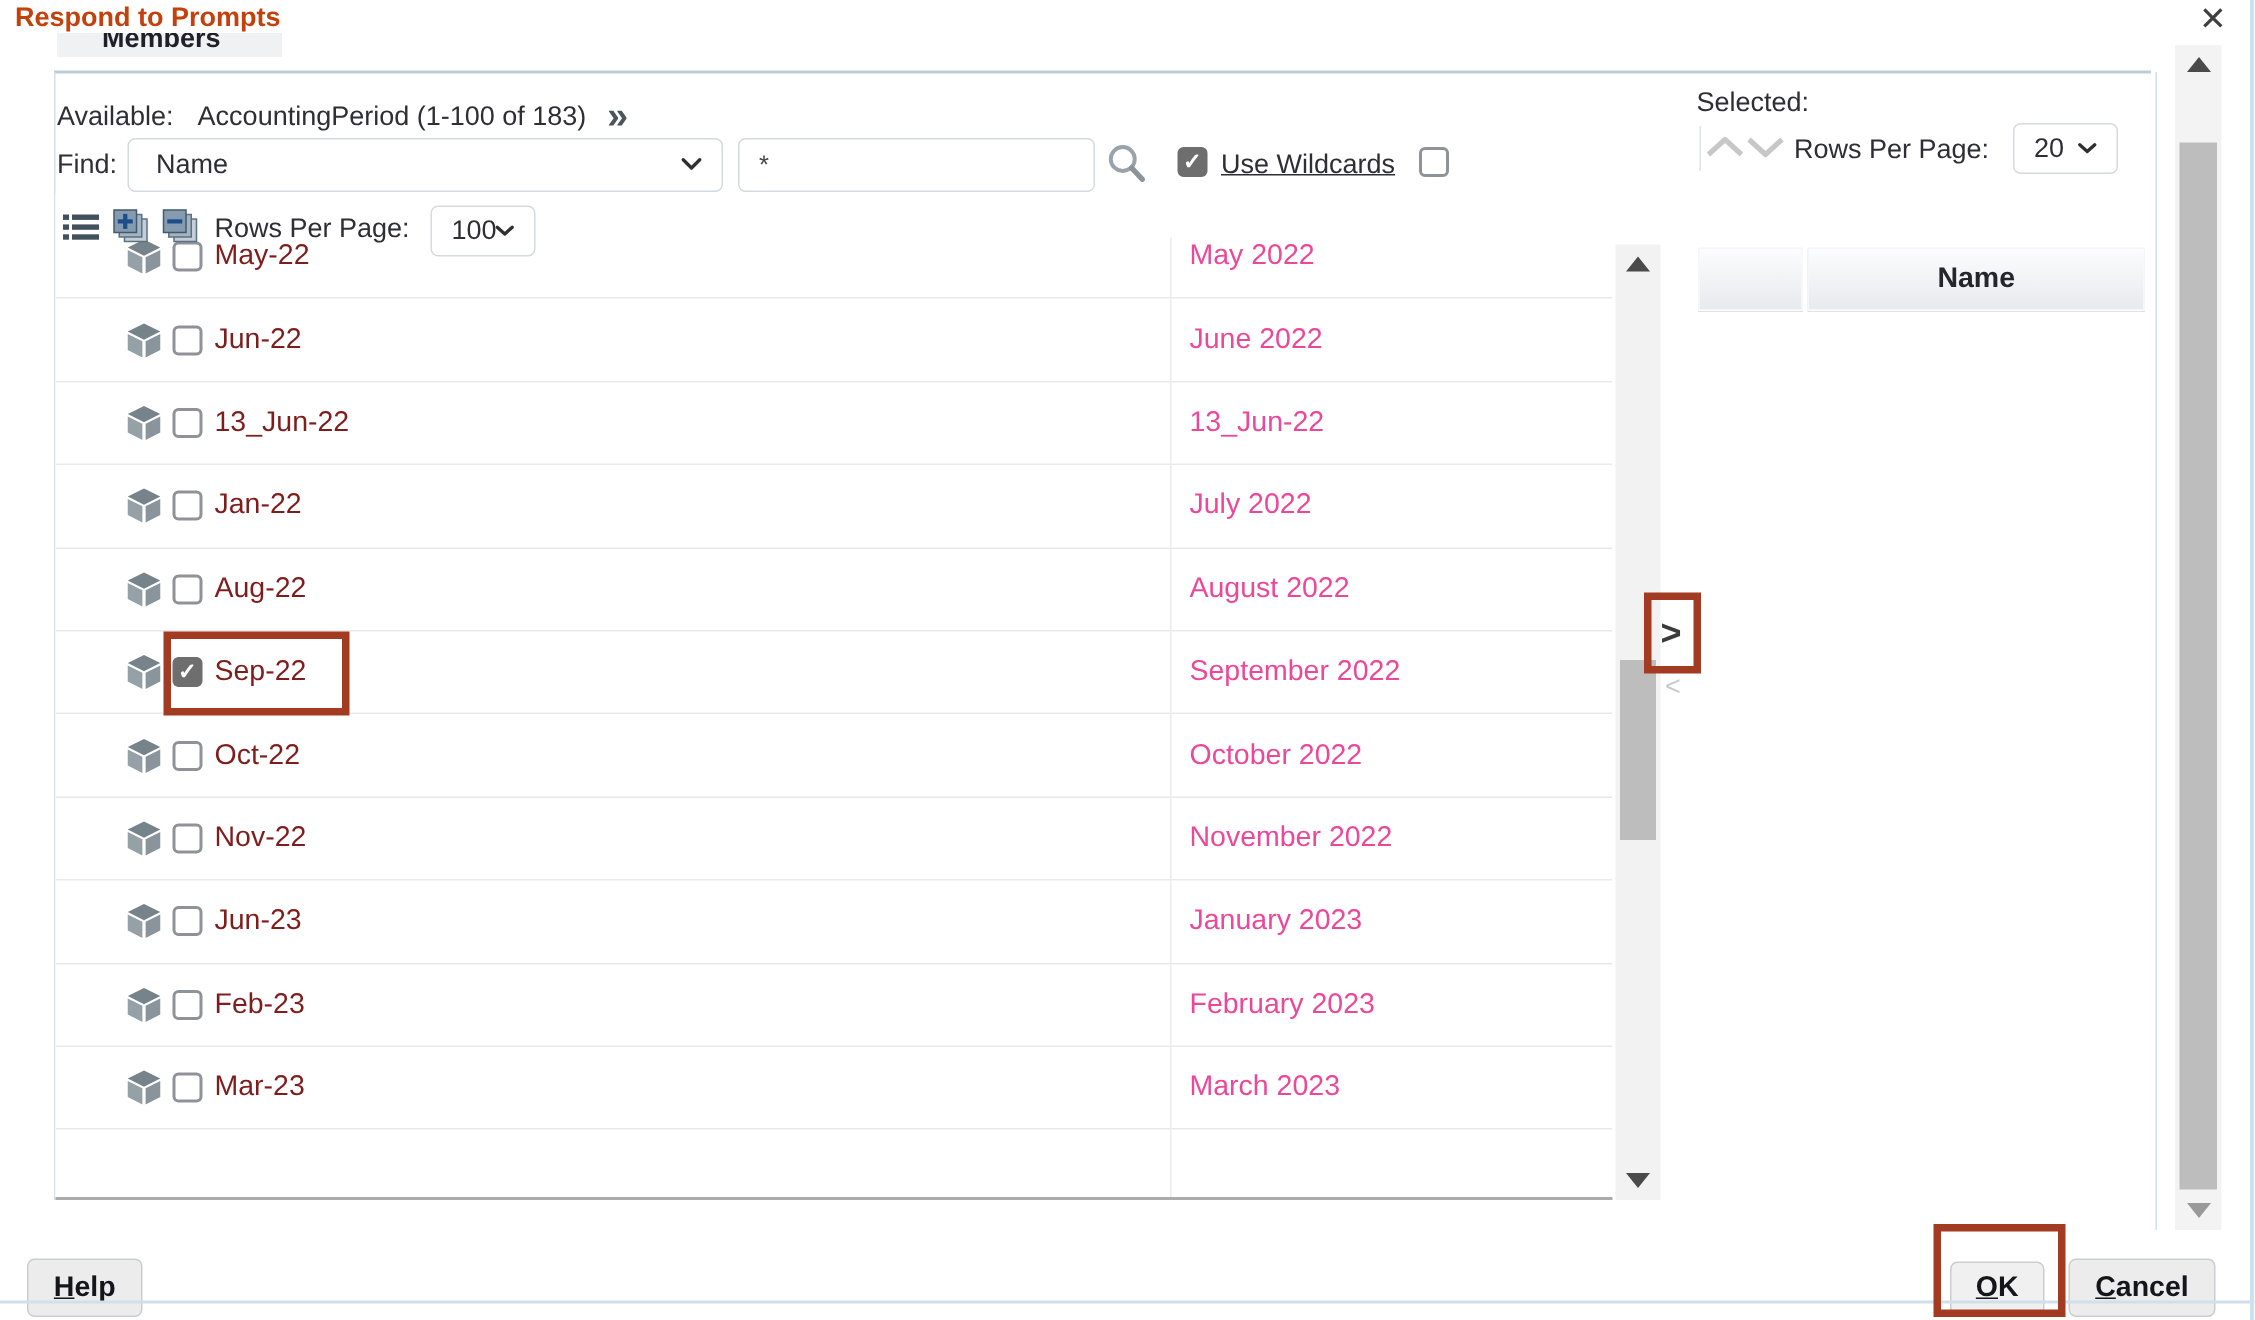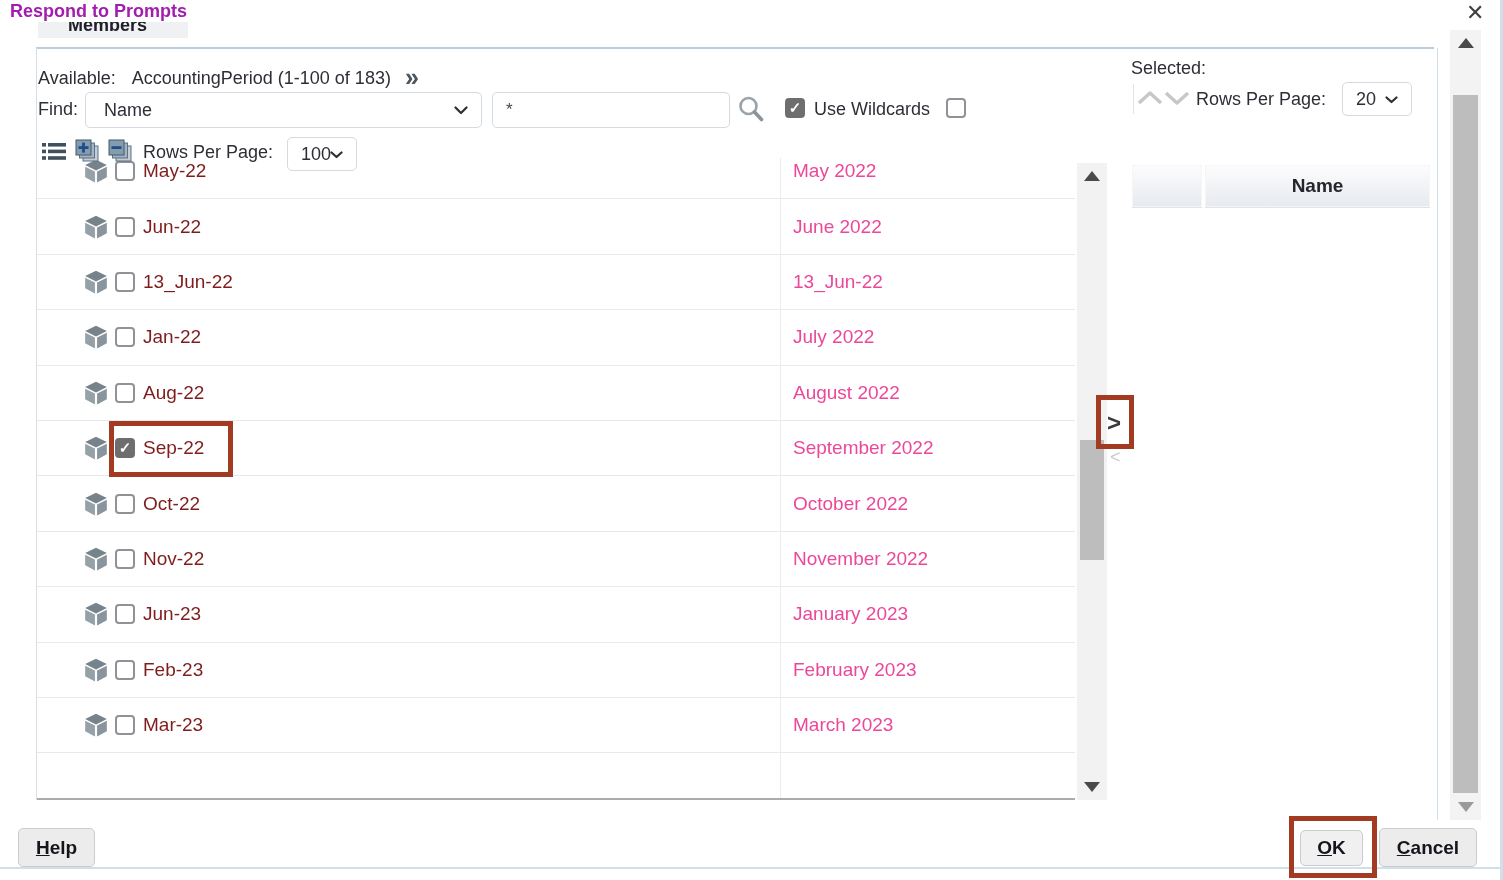--- a/index.html
+++ b/index.html
@@ -2,21 +2,21 @@
 <html><head>
 <meta charset="utf-8">
 <style>
   * { margin:0; padding:0; box-sizing:border-box; }
   html,body { background:#fff; }
   .screen {
     position:relative; width:1503px; height:880px; background:#ffffff;
     font-family:"Liberation Sans", sans-serif; color:#2e2e36; overflow:hidden;
   }
   
-  .title { position:absolute; left:10px; top:1px; font-size:18px; font-weight:bold; color:#a21caf; }
+  .title { position:absolute; left:10px; top:1px; font-size:18px; font-weight:bold; color:#c2410c; }
   .close { position:absolute; left:1466px; top:0px; font-size:22px; color:#3f3f3f; cursor:pointer; }
 
   
   .tab { position:absolute; left:38px; top:22px; width:150px; height:16px; background:#eff1f3; overflow:hidden; }
   .tab-text { position:absolute; left:30px; top:-7px; font-size:18px; font-weight:bold; color:#20202a; white-space:nowrap; }
   .tab-line { position:absolute; left:36px; top:47px; width:1398px; height:2px; background:#bccedb; }
   .left-border { position:absolute; left:36px; top:48px; width:1px; height:752px; background:#d6dfe7; }
   .right-border { position:absolute; left:1437px; top:48px; width:1px; height:772px; background:#cfe0ea; }
   .far-right-border { position:absolute; left:1500px; top:0px; width:3px; height:880px; background:#cfe0ea; }
 
@@ -32,21 +32,21 @@
   .select-chevron { position:absolute; right:13px; top:50%; transform:translateY(-50%); }
   .search-input { position:absolute; left:492px; top:92px; width:238px; height:36px; border:1px solid #d4dae0;
                   border-radius:5px; font-size:17px; padding-left:13px; color:#45454d; font-family:"Liberation Sans",sans-serif; outline:none; }
   .search-icon { position:absolute; left:737px; top:95px; }
 
   .cb { width:20px; height:20px; border:2px solid #8f9398; border-radius:4px; background:#fff; display:inline-block; position:relative; }
   .cb.checked { background:#6e6e6e; border-color:#6e6e6e; }
   .cb.checked::after { content:"\2713"; position:absolute; left:50%; top:50%; transform:translate(-50%,-52%);
                        color:#fff; font-size:15px; font-weight:bold; }
   .cb-wildcards { position:absolute; left:785px; top:98px; }
-  .lbl-wildcards { position:absolute; left:814px; top:99px; font-size:18px; }
+  .lbl-wildcards { position:absolute; left:814px; top:99px; font-size:18px;text-decoration:underline; }
   .cb-case { position:absolute; left:946px; top:98px; }
   .lbl-case { position:absolute; left:942px; top:99px; font-size:18px;margin-top:36px; }
 
   
   .toolbar-band { position:absolute; left:37px; top:129px; width:1038px; height:29px; background:#fff; z-index:5; }
   .tb-icon { position:absolute; z-index:6; cursor:pointer; }
   .tb-list { left:42px; top:142px; }
   .tb-plus { left:74px; top:138px; }
   .tb-minus { left:107px; top:138px; }
   .rpp-label { position:absolute; left:143px; top:142px; font-size:18px; z-index:6; }
@@ -95,21 +95,21 @@
   .sel-rpp-select .select-value { left:13px; }
   .sel-hcell { position:absolute; top:165px; height:42px; background:linear-gradient(#fcfcfd,#e7eaee);
                border:1px solid #f5f6f8; box-shadow:0 1px 0 #dfe3e8; }
   .sel-hcell1 { left:1132px; width:70px; }
   .sel-hcell2 { left:1205px; width:225px; font-size:19px; font-weight:bold; color:#25252d;
                 display:flex; align-items:center; justify-content:center; }
 
   
   .btn { position:absolute; border:1px solid #c9cdd1; border-radius:5px; background:#ececec;
          font-weight:bold; font-size:19px; color:#15151c; text-align:center; cursor:pointer;
-         font-family:"Liberation Sans",sans-serif; }
+         font-family:"Liberation Sans",sans-serif;margin-top:11px; }
   .help-btn { left:18px; top:828px; width:77px; height:39px; line-height:37px; }
   .ok-btn { left:1300px; top:830px; width:63px; height:36px; line-height:34px; background:#f0f0f0; }
   .cancel-btn { left:1379px; top:828px; width:98px; height:39px; line-height:37px; }
   .bottom-line { position:absolute; left:0; top:867px; width:1503px; height:2px; background:#cfe0ea; }
 </style>
 </head>
 <body>
 
 <div class="screen">
 

